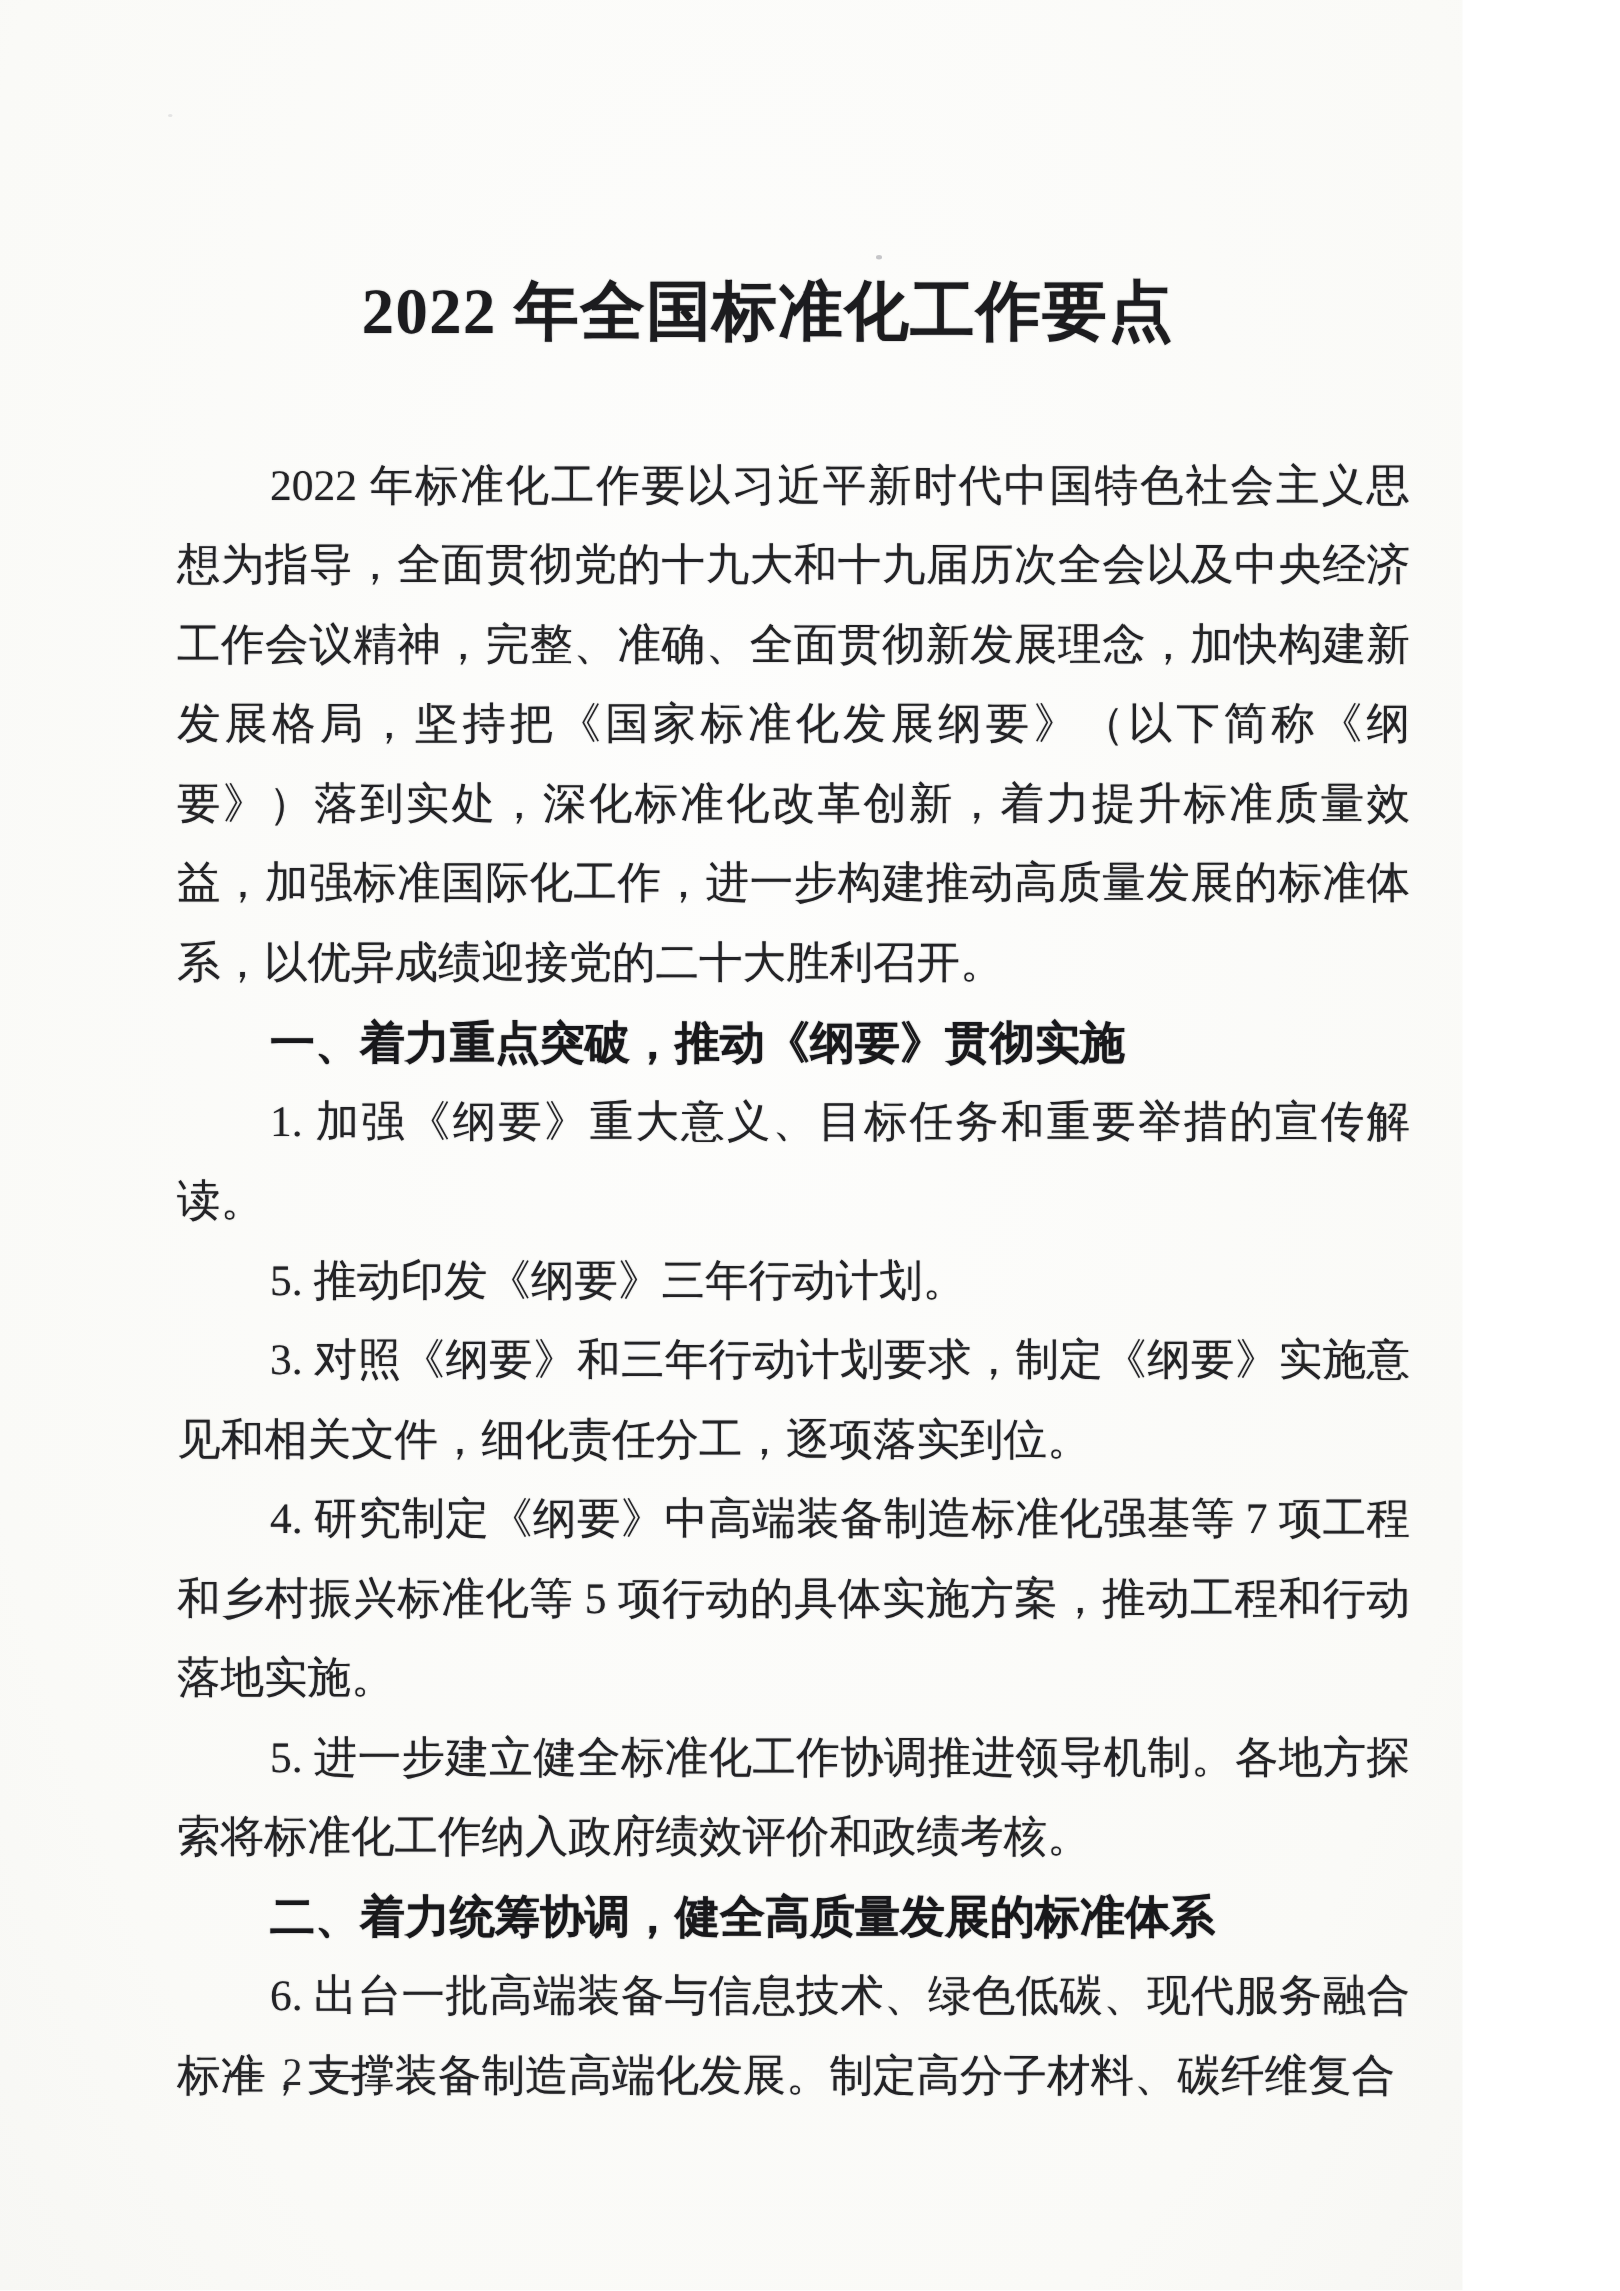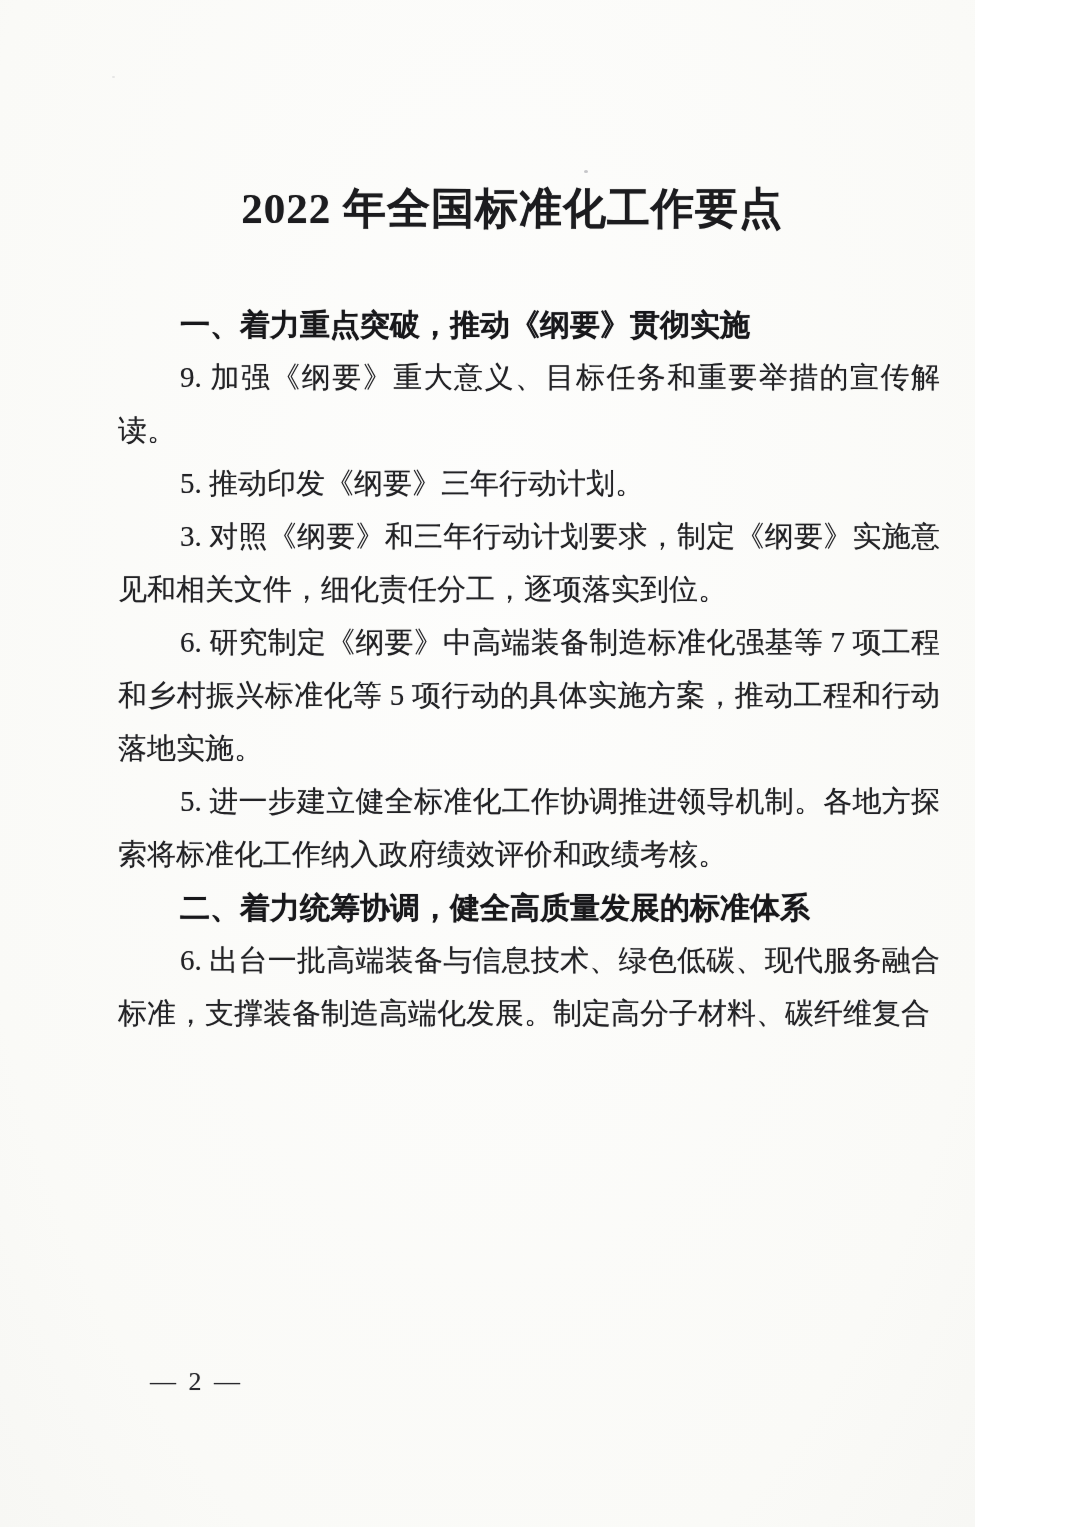--- a/index.html
+++ b/index.html
@@ -76,25 +76,26 @@
 <body>
 
 <div class="page">
 
   <span class="scan-speck speck-1"></span>
   <span class="scan-speck speck-2"></span>
 
   <h1 class="doc-title">2022 年全国标准化工作要点</h1>
 
   <main class="doc-body">
+    <p class="para">2022 年标准化工作要以习近平新时代中国特色社会主义思想为指导，全面贯彻党的十九大和十九届历次全会以及中央经济工作会议精神，完整、准确、全面贯彻新发展理念，加快构建新发展格局，坚持把《国家标准化发展纲要》（以下简称《纲要》）落到实处，深化标准化改革创新，着力提升标准质量效益，加强标准国际化工作，进一步构建推动高质量发展的标准体系，以优异成绩迎接党的二十大胜利召开。</p>
     <p class="para heading">一、着力重点突破，推动《纲要》贯彻实施</p>
-    <p class="para">9. 加强《纲要》重大意义、目标任务和重要举措的宣传解读。</p>
+    <p class="para">1. 加强《纲要》重大意义、目标任务和重要举措的宣传解读。</p>
     <p class="para">5. 推动印发《纲要》三年行动计划。</p>
     <p class="para">3. 对照《纲要》和三年行动计划要求，制定《纲要》实施意见和相关文件，细化责任分工，逐项落实到位。</p>
-    <p class="para">6. 研究制定《纲要》中高端装备制造标准化强基等 7 项工程和乡村振兴标准化等 5 项行动的具体实施方案，推动工程和行动落地实施。</p>
+    <p class="para">4. 研究制定《纲要》中高端装备制造标准化强基等 7 项工程和乡村振兴标准化等 5 项行动的具体实施方案，推动工程和行动落地实施。</p>
     <p class="para">5. 进一步建立健全标准化工作协调推进领导机制。各地方探索将标准化工作纳入政府绩效评价和政绩考核。</p>
     <p class="para heading">二、着力统筹协调，健全高质量发展的标准体系</p>
     <p class="para">6. 出台一批高端装备与信息技术、绿色低碳、现代服务融合标准，支撑装备制造高端化发展。制定高分子材料、碳纤维复合</p>
   </main>
 
   <div class="page-number">— 2 —</div>
 
 </div>
 
 </body></html>

